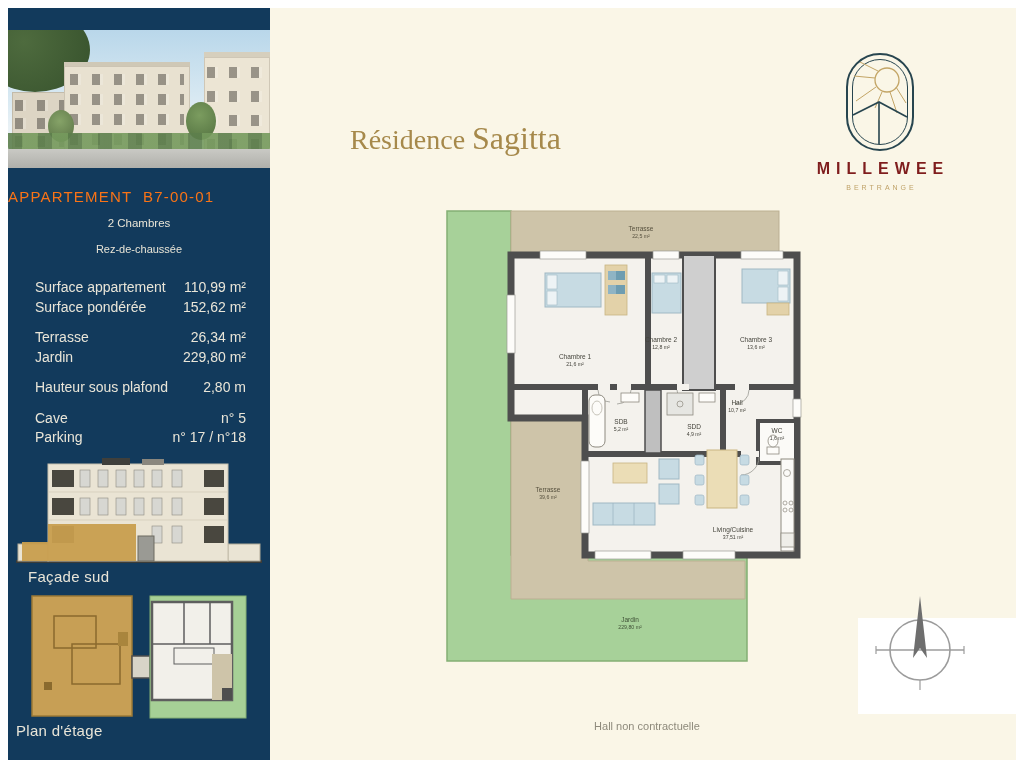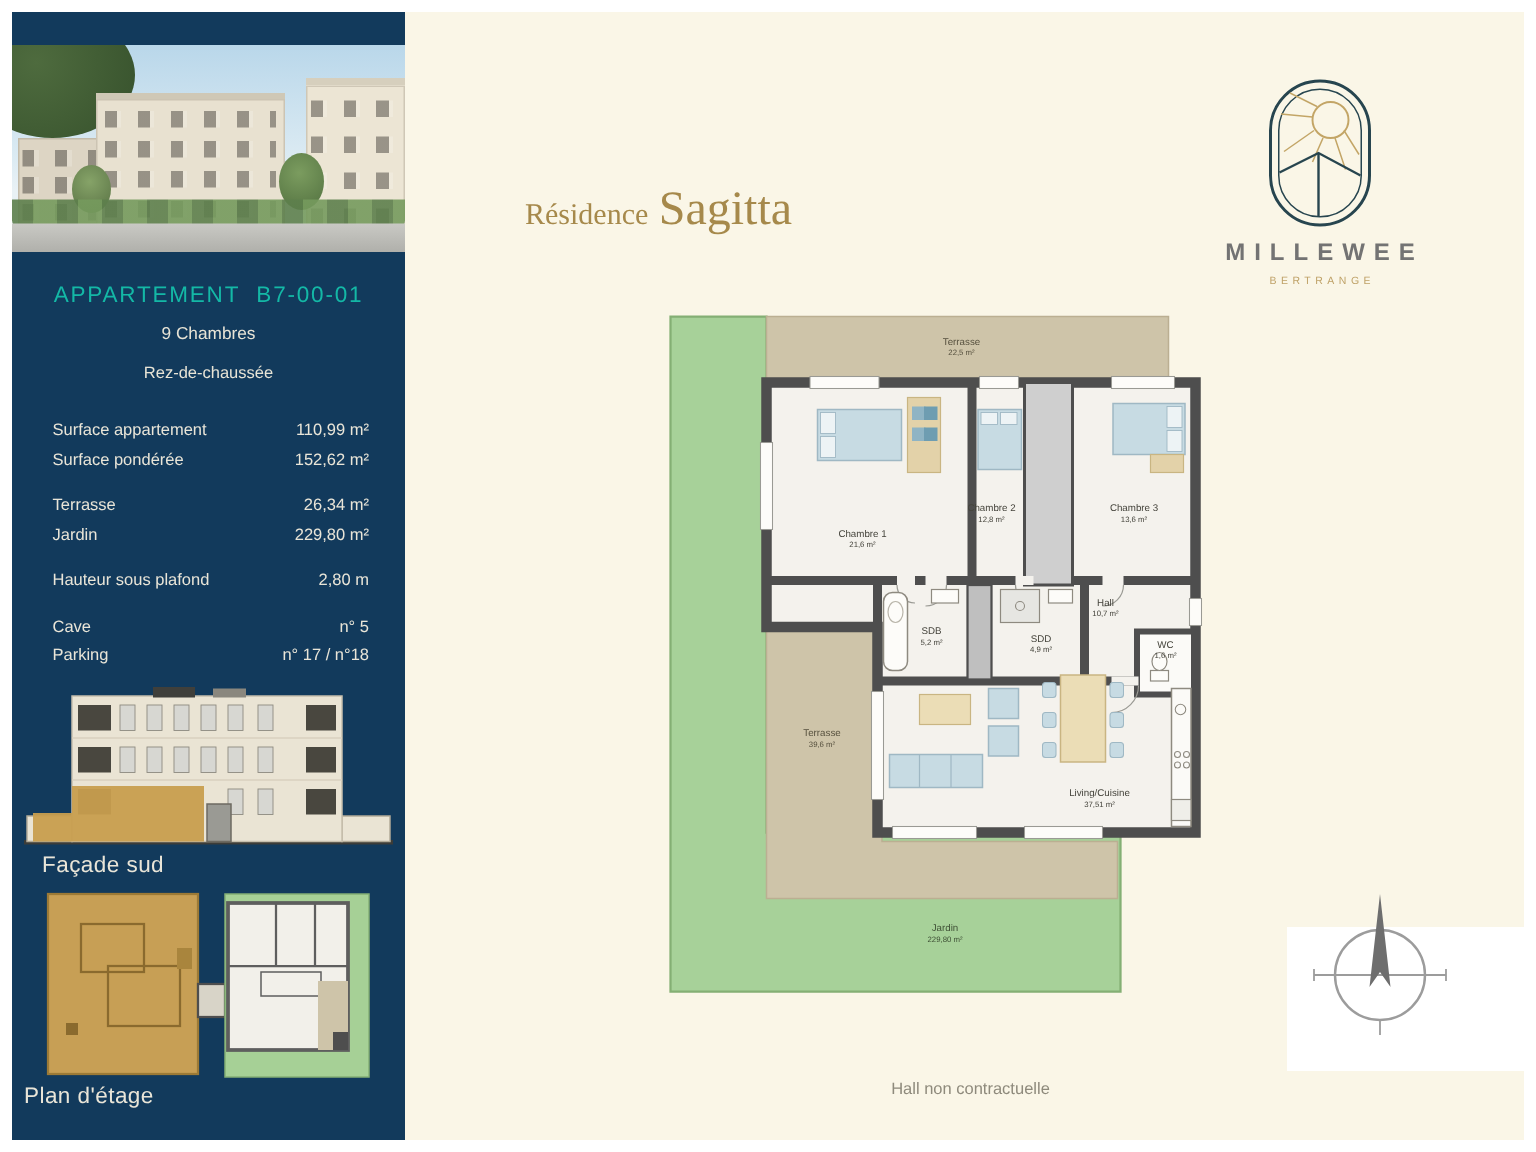--- a/index.html
+++ b/index.html
@@ -10,38 +10,38 @@
 
   
   #sidebar{position:absolute;left:8px;top:8px;width:262px;height:752px;background:#123A5C;color:#EDE9DC;}
   #photo{position:absolute;left:0;top:22px;width:262px;height:138px;overflow:hidden;background:linear-gradient(#b9d7ea 0%,#dcebf3 55%,#e9f1f5 70%);}
   .bldg{position:absolute;box-shadow:0 0 0 1px rgba(120,110,90,.25) inset;}
   .winrow{position:absolute;left:5%;right:5%;height:11px;background:repeating-linear-gradient(90deg,#55514a 0 8px,rgba(255,255,255,.35) 8px 11px,transparent 11px 22px);opacity:.55;}
   .tree{position:absolute;border-radius:50%;}
   #hedge{position:absolute;left:0;right:0;top:103px;height:18px;background:repeating-linear-gradient(90deg,#5d7f4c 0 14px,#759a5d 14px 30px);border-radius:0 0 4px 4px;opacity:.9;}
   #road{position:absolute;left:0;right:0;top:119px;height:19px;background:linear-gradient(#c9c9c4,#b0b0ab);}
 
-  #apt-head{position:absolute;left:0;top:180px;width:100%;text-align:center;letter-spacing:1.2px;font-size:15px;color:#14b8a6;}
+  #apt-head{position:absolute;left:0;top:180px;width:100%;text-align:left;letter-spacing:1.2px;font-size:15px;color:#f97316;}
   #apt-sub1{position:absolute;left:0;top:209px;width:100%;text-align:center;font-size:11.5px;color:#E8E4D6;}
   #apt-sub2{position:absolute;left:0;top:235px;width:100%;text-align:center;font-size:11px;color:#E8E4D6;}
 
   #specs{position:absolute;left:0;top:270px;width:100%;}
-  .spec{display:flex;justify-content:space-between;padding:0 24px 0 27px;font-size:11px;line-height:19.5px;color:#E9E5D8;}
+  .spec{display:flex;justify-content:space-between;padding:0 24px 0 27px;font-size:14px;line-height:19.5px;color:#E9E5D8;}
   .spec.gap{margin-top:11px;}
 
   .caption{position:absolute;font-size:15px;color:#E9E5D8;letter-spacing:.3px;}
   #facade-svg{position:absolute;left:6px;top:448px;}
   #plan-thumb-svg{position:absolute;left:6px;top:584px;}
 
   
   #res-title{position:absolute;left:350px;top:120px;color:#A6894B;font-family:"Liberation Serif",serif;}
-  #res-title .t1{font-size:20px;}
+  #res-title .t1{font-size:28px;}
   #res-title .t2{font-size:32px;margin-left:7px;}
   #brand{position:absolute;left:795px;top:52px;width:170px;text-align:center;}
-  #brand .wordmark{margin-top:8px;font-size:16px;letter-spacing:6px;color:#737373;font-weight:bold;text-indent:6px;}
+  #brand .wordmark{margin-top:8px;font-size:16px;letter-spacing:6px;color:#7f1d1d;font-weight:bold;text-indent:6px;}
   #brand .city{margin-top:6px;font-size:7px;letter-spacing:3px;color:#BFA268;text-indent:3px;}
 
   
   #floorplan{position:absolute;left:445px;top:203px;width:360px;height:464px;}
   #floorplan svg{position:absolute;left:0;top:0;}
   .rlabel{position:absolute;transform:translate(-50%,-50%);text-align:center;color:#45443C;white-space:nowrap;line-height:1.25;}
   .rlabel .rn{font-size:6.5px;display:block;}
   .rlabel .ra{font-size:5.2px;display:block;}
   .rlabel.onbeige{color:#56503E;}
   .rlabel.ongreen{color:#3F5036;}
@@ -83,21 +83,21 @@
       </div>
       <div class="tree" style="left:178px;top:72px;width:30px;height:38px;background:radial-gradient(circle at 45% 35%,#7b9c5f,#51703f);"></div>
       <div class="tree" style="left:40px;top:80px;width:26px;height:32px;background:radial-gradient(circle at 45% 35%,#86a368,#566f42);"></div>
       <div id="hedge"></div>
       <div id="road"></div>
     </div>
 
     <div id="apt-head">
       <span>APPARTEMENT</span>&nbsp;&nbsp;<span>B7-00-01</span>
     </div>
-    <div id="apt-sub1">9 Chambres</div>
+    <div id="apt-sub1">2 Chambres</div>
     <div id="apt-sub2">Rez-de-chaussée</div>
 
     <div id="specs">
       <div class="spec">
           <span>Surface appartement</span>
           <span>110,99 m²</span>
         </div>
       <div class="spec">
           <span>Surface pondérée</span>
           <span>152,62 m²</span>

